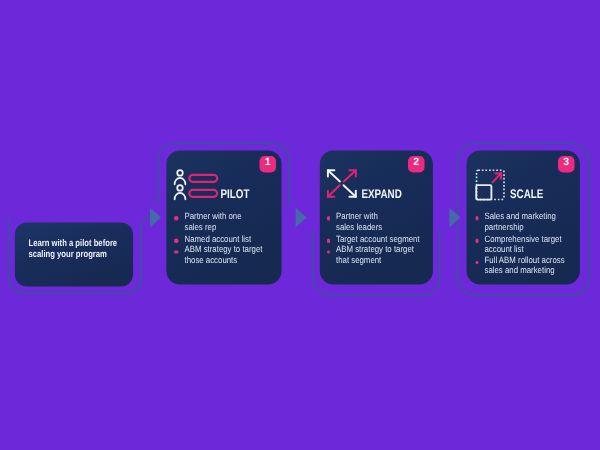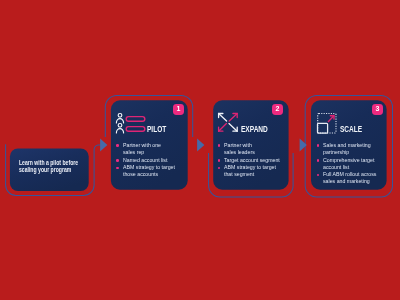--- a/index.html
+++ b/index.html
@@ -1,18 +1,18 @@
 <!DOCTYPE html>
 <html><head>
 <meta charset="utf-8">
 <style>
   html,body{margin:0;padding:0;}
   body{width:400px;height:300px;overflow:hidden;background:#142850;
        font-family:"Liberation Sans",sans-serif;}
-  #stage{position:relative;width:400px;height:300px;background:#b91c1c;}
+  #stage{position:relative;width:400px;height:300px;background:#6d28d9;}
   .lyr{position:absolute;left:0;top:0;width:400px;height:300px;}
   svg{display:block;}
 
   
   .intro-text{position:absolute;left:18.9px;top:159.2px;width:78px;
        font-size:6.4px;font-weight:bold;line-height:7.2px;color:#EDF1F8;white-space:nowrap;
        transform:scaleX(0.80);transform-origin:0 0;}
 
   
   .badge{position:absolute;width:10.8px;height:10.5px;border-radius:3.4px;background:#ED2A80;

